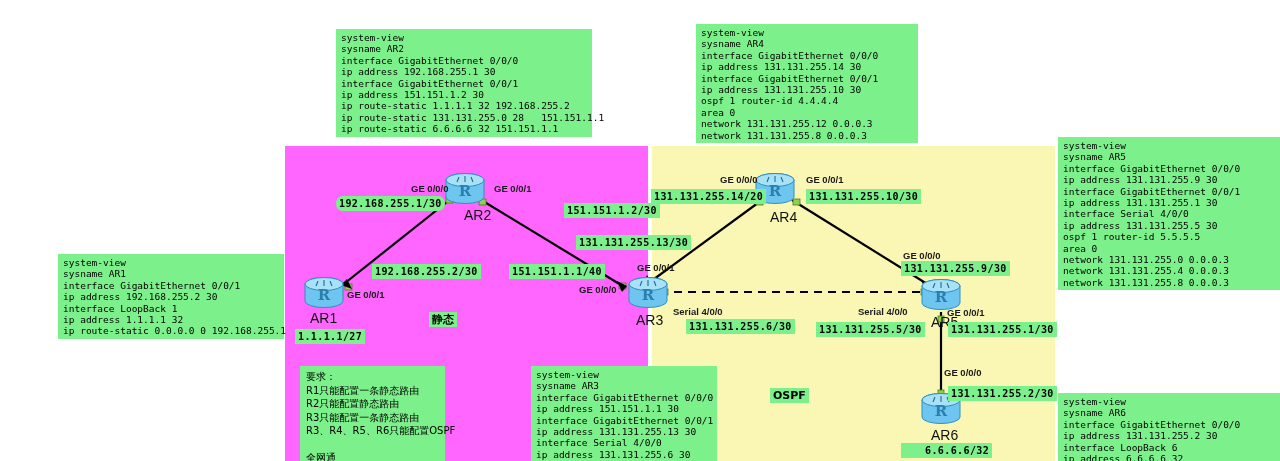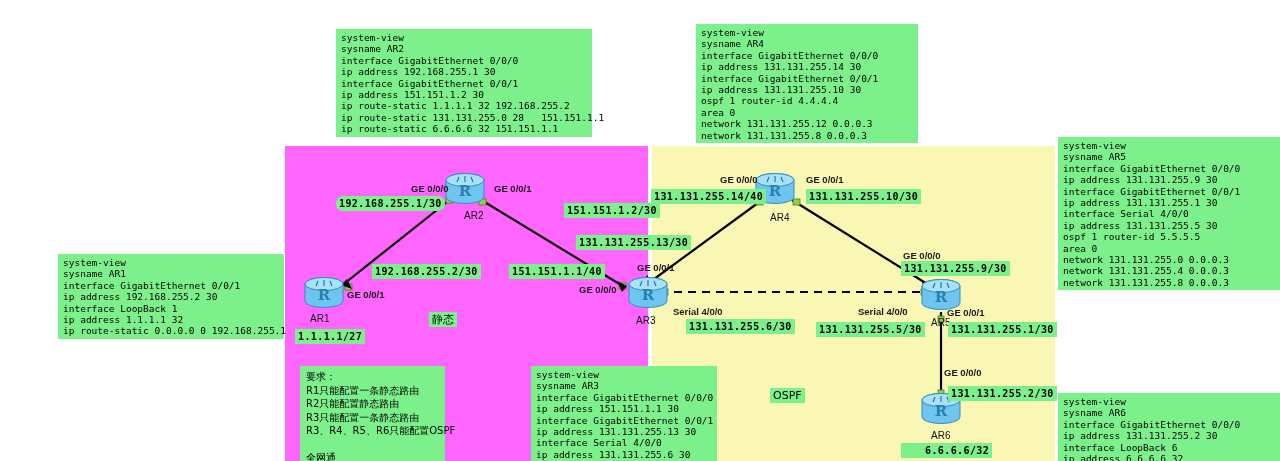--- a/index.html
+++ b/index.html
@@ -28,27 +28,27 @@
   }
 
   .iflabel{
     position:absolute;color:#1a1a1a;background:transparent;
     font-family:"Liberation Sans",sans-serif;font-size:9.5px;
     line-height:11px;white-space:nowrap;font-weight:bold;
   }
 
   .rname{
     position:absolute;color:#111;font-family:"Liberation Sans",sans-serif;
-    font-size:10px;line-height:11px;white-space:nowrap;
+    font-size:14px;line-height:11px;white-space:nowrap;
   }
 
   .zonelabel{
     position:absolute;background:#7cf08a;color:#000;white-space:nowrap;
     font-family:"DejaVu Sans","Liberation Sans",sans-serif;
-    font-size:11px;line-height:13px;padding:1px 3px;font-weight:normal;
+    font-size:11px;line-height:13px;padding:1px 3px;font-weight:bold;
   }
 
   .reqbox{
     position:absolute;background:#7cf08a;color:#000;
     font-family:"DejaVu Sans","Liberation Sans",sans-serif;
     font-size:10px;line-height:13.5px;padding:4px 6px 3px 6px;
     white-space:pre;box-sizing:border-box;
   }
 
   .router{position:absolute;width:44px;height:34px;}
@@ -201,21 +201,21 @@
   <div class="iflabel" style="left:947px;top:307px;">GE 0/0/1</div>
   <div class="iflabel" style="left:944px;top:367px;">GE 0/0/0</div>
 
   <div class="iplabel" style="left:336px;top:196px;border-radius:7px;">192.168.255.1/30</div>
   <div class="iplabel" style="left:519px;top:203px;margin-left:45px;">151.151.1.2/30</div>
   <div class="iplabel" style="left:372px;top:264px;">192.168.255.2/30</div>
   <div class="iplabel" style="left:295px;top:329px;">1.1.1.1/27</div>
   <div class="iplabel" style="left:509px;top:264px;">151.151.1.1/40</div>
   <div class="iplabel" style="left:576px;top:235px;">131.131.255.13/30</div>
   <div class="iplabel" style="left:674px;top:319px;margin-left:12px;">131.131.255.6/30</div>
-  <div class="iplabel" style="left:651px;top:189px;">131.131.255.14/40</div>
+  <div class="iplabel" style="left:651px;top:189px;">131.131.255.14/20</div>
   <div class="iplabel" style="left:806px;top:189px;">131.131.255.10/30</div>
   <div class="iplabel" style="left:901px;top:261px;text-align:center;">131.131.255.9/30</div>
   <div class="iplabel" style="left:816px;top:322px;">131.131.255.5/30</div>
   <div class="iplabel" style="left:948px;top:322px;">131.131.255.1/30</div>
   <div class="iplabel" style="left:948px;top:386px;">131.131.255.2/30</div>
   <div class="iplabel" style="left:901px;top:443px;padding-left:24px;">6.6.6.6/32</div>
 
   <div class="zonelabel" style="left:429px;top:312px;">静态</div>
   <div class="zonelabel" style="left:770px;top:388px;">OSPF</div>
 

